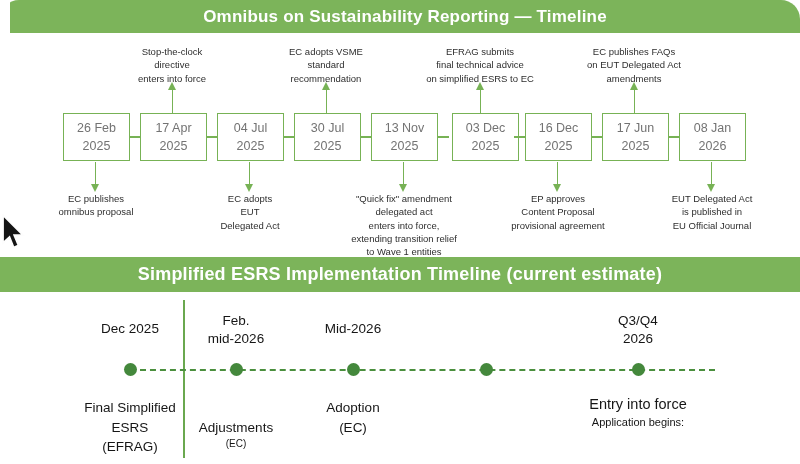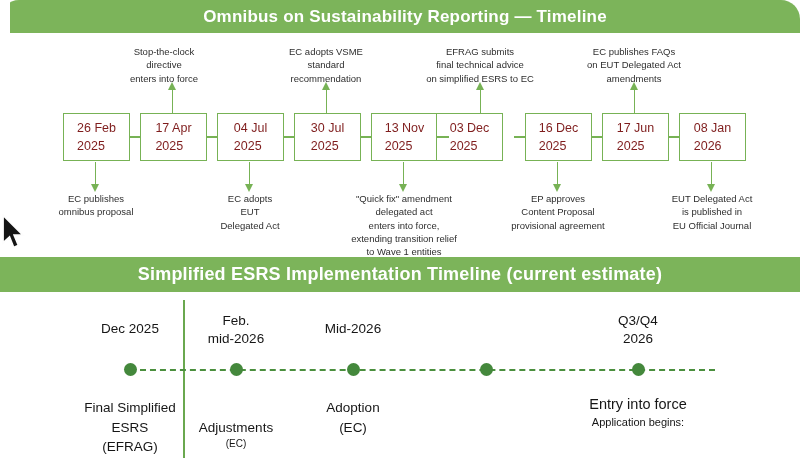--- a/index.html
+++ b/index.html
@@ -12,21 +12,21 @@
   .band1{left:10px;top:0;width:790px;height:33px;}
   .band2{left:0;top:257px;width:800px;height:35px;}
   .band .t{font-weight:bold;letter-spacing:.2px;}
   .band1 .t{font-size:17px;}
   .band2 .t{font-size:18px;}
 
   
   .ebox{
     position:absolute;top:113px;width:65px;height:46px;background:#fff;
     border:1.5px solid #77b255;display:flex;align-items:center;justify-content:center;
-    text-align:left;font-size:12.5px;line-height:1.45;white-space:pre-line;color:#7f1d1d;
+    text-align:center;font-size:12.5px;line-height:1.45;white-space:pre-line;color:#737373;
   }
   .conn{position:absolute;top:136px;height:2px;width:12px;background:#77b255;}
 
   
   .note{position:absolute;text-align:center;font-size:9.5px;line-height:1.4;white-space:pre-line;color:#2e2e2e;}
   .note.above{top:45px;width:160px;}
   .note.below{top:192px;width:170px;}
   .aline{position:absolute;width:0;border-left:1.5px solid #77b255;}
   .aline.up{top:89px;height:24px;}
   .aline.down{top:162px;height:23px;}
@@ -54,21 +54,21 @@
 </style>
 </head>
 <body>
 
 <div class="stage">
 
   <div class="band band1">
     <span class="t">Omnibus on Sustainability Reporting — Timeline</span>
   </div>
 
-  <div class="note above" style="left:84px">Stop-the-clock
+  <div class="note above" style="left:92px">Stop-the-clock
 directive
 enters into force</div>
   <div class="note above" style="left:246px">EC adopts VSME
 standard
 recommendation</div>
   <div class="note above" style="left:400px">EFRAG submits
 final technical advice
 on simplified ESRS to EC</div>
   <div class="note above" style="left:554px">EC publishes FAQs
 on EUT Delegated Act
@@ -86,21 +86,21 @@
   <div class="ebox" style="left:63px">26 Feb
 2025</div>
   <div class="ebox" style="left:140px">17 Apr
 2025</div>
   <div class="ebox" style="left:217px">04 Jul
 2025</div>
   <div class="ebox" style="left:294px">30 Jul
 2025</div>
   <div class="ebox" style="left:371px">13 Nov
 2025</div>
-  <div class="ebox" style="left:436px">03 Dec
+  <div class="ebox" style="left:452px">03 Dec
 2025</div>
   <div class="ebox" style="left:525px">16 Dec
 2025</div>
   <div class="ebox" style="left:602px">17 Jun
 2025</div>
   <div class="ebox" style="left:679px">08 Jan
 2026</div>
 
   <div class="conn" style="left:129px"></div>
   <div class="conn" style="left:206px"></div>

